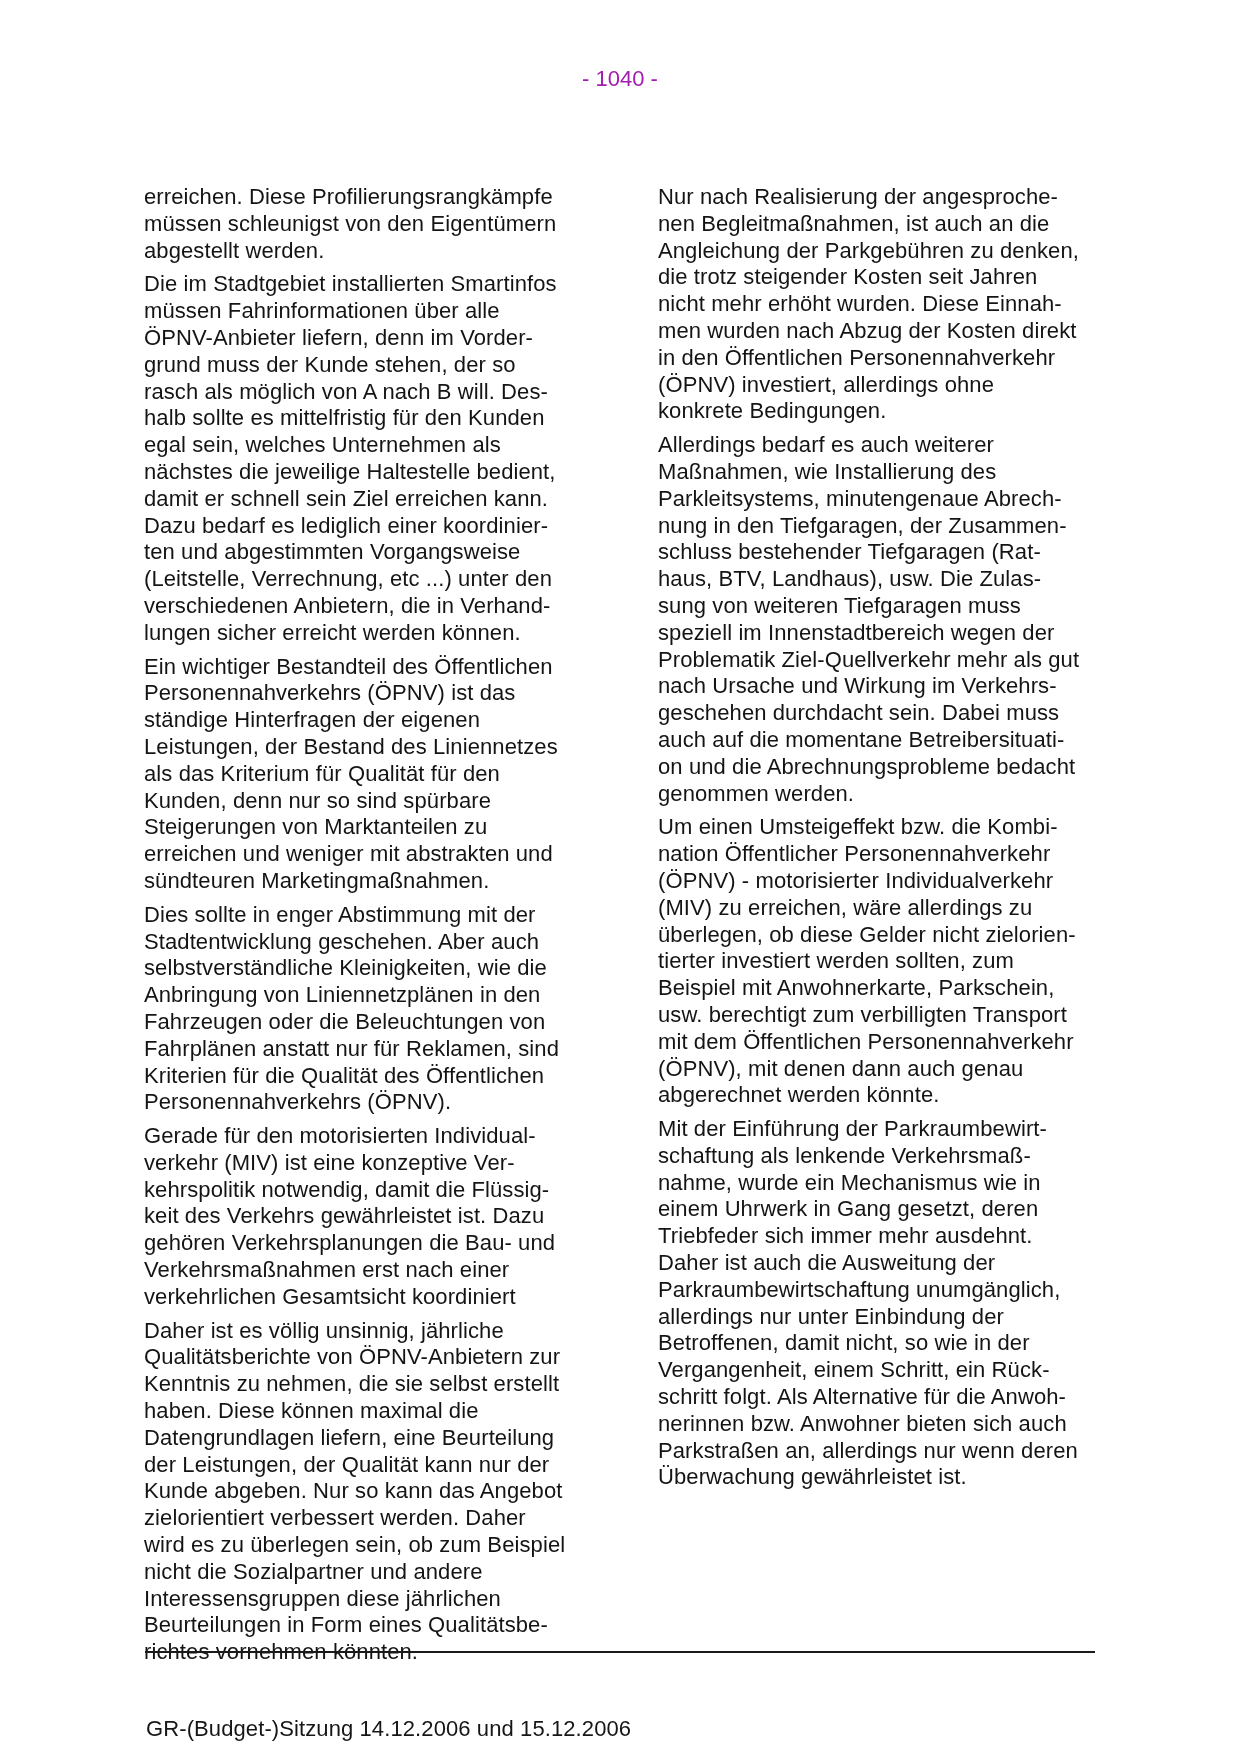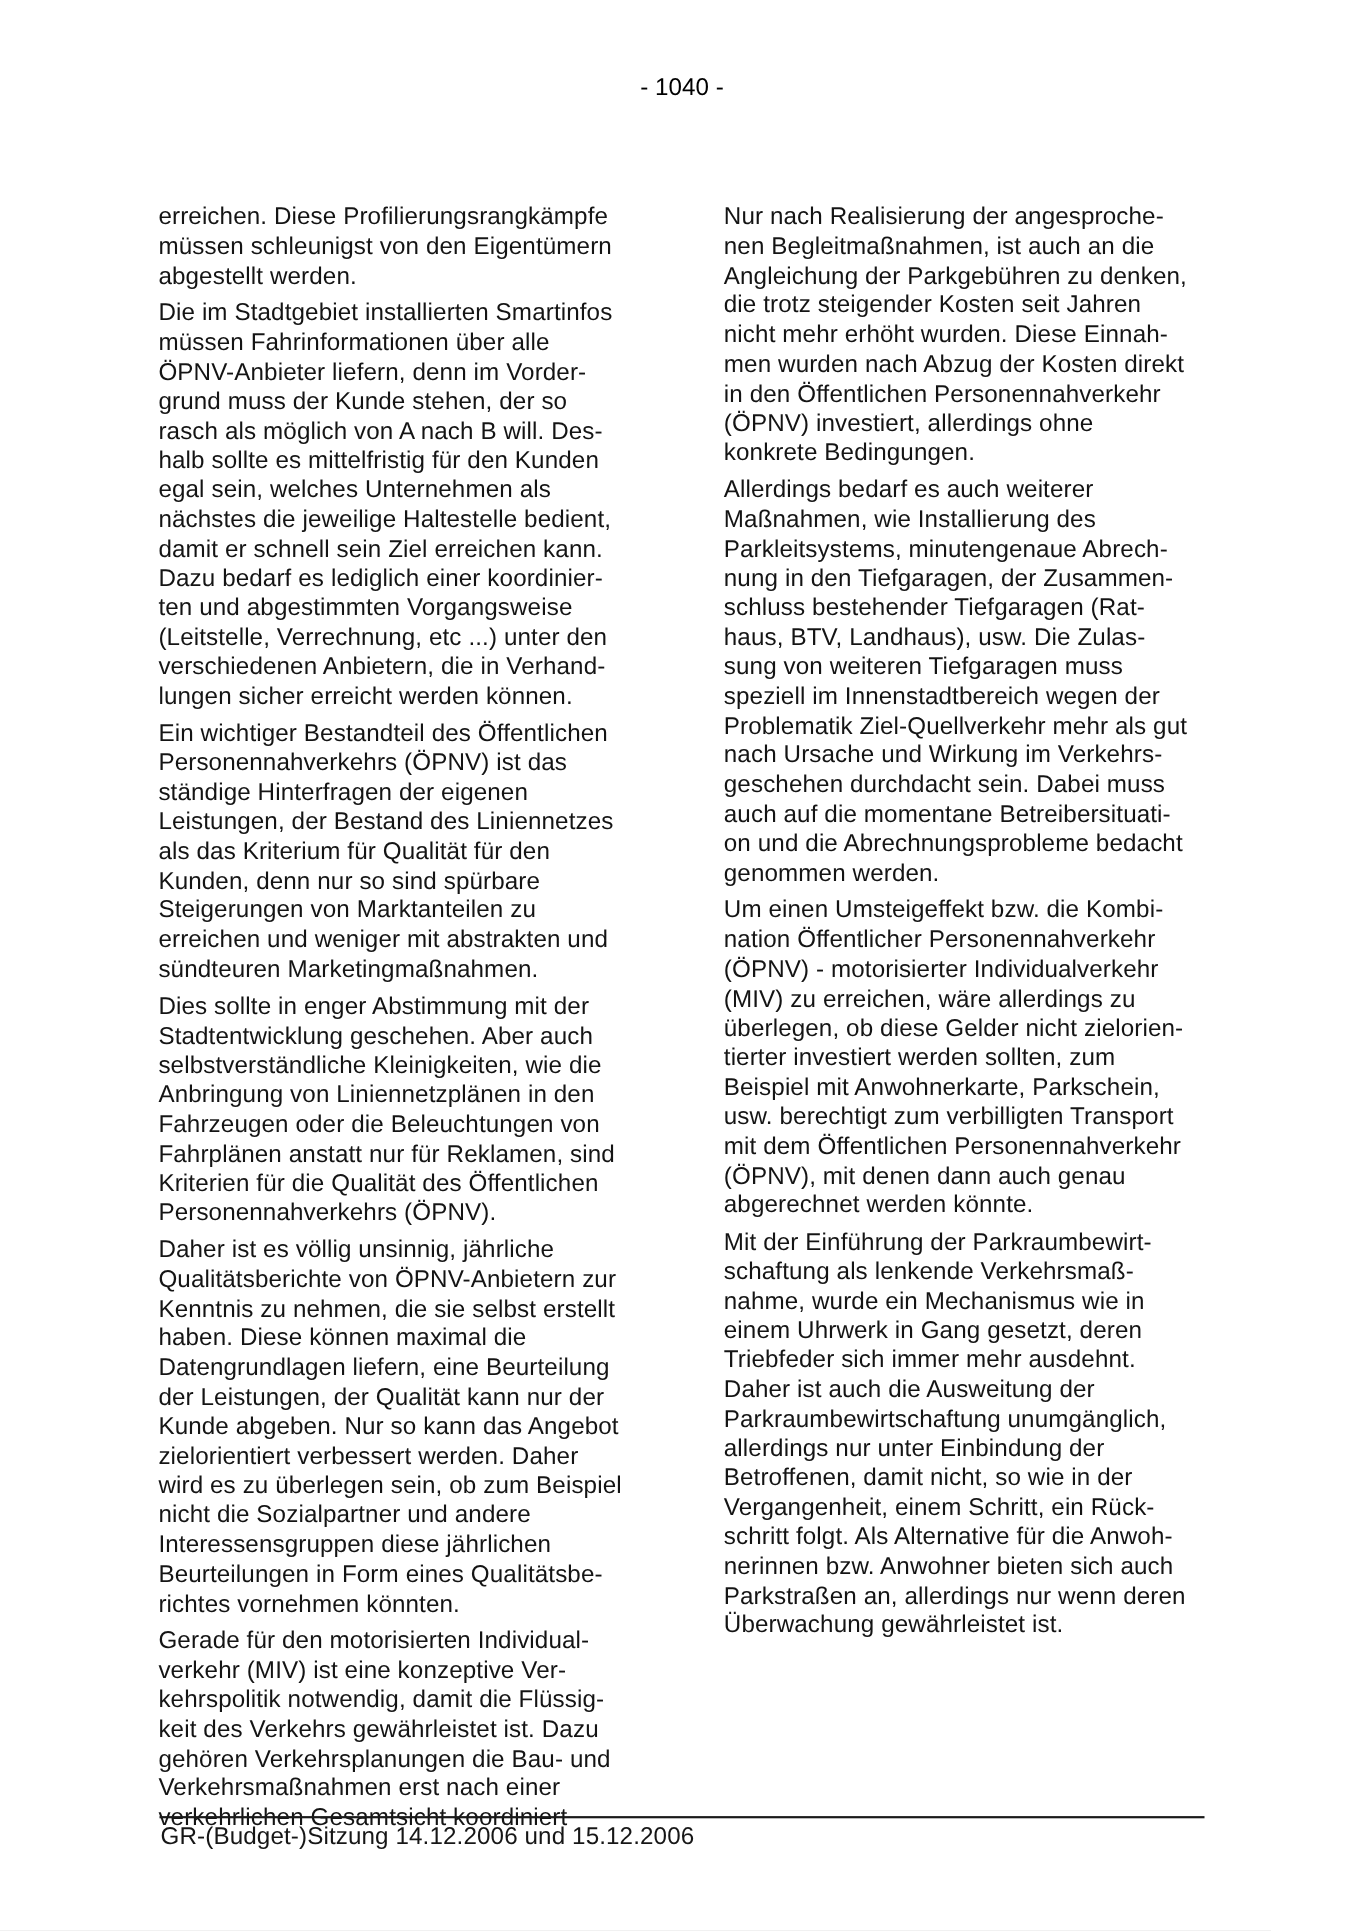--- a/index.html
+++ b/index.html
@@ -18,21 +18,21 @@
     overflow: hidden;
   }
   .page-number {
     position: absolute;
     top: 66px;
     left: 75px;
     width: 1090px;
     text-align: center;
     font-size: 22px;
     line-height: 26.8px;
-    color: #000000;
+    color: #a21caf;
   }
   .col {
     position: absolute;
     top: 147px;
     font-size: 22px;
     line-height: 26.8px;
     margin-top: 37px;
   }
   .col-left  { left: 144px; width: 470px; }
   .col-right { left: 658px; width: 470px; }
@@ -44,21 +44,21 @@
   .footer-rule {
     position: absolute;
     top: 1651px;
     left: 145px;
     width: 950px;
     height: 0;
     border-top: 2px solid #1a1a1a;
   }
   .footer-text {
     position: absolute;
-    top: 1656px;
+    top: 1716px;
     left: 146px;
     font-size: 22px;
     line-height: 26.8px;
     letter-spacing: 0.1px;
     color: #161616;
   }
 </style>
 </head>
 <body>
 
@@ -94,40 +94,40 @@
 erreichen und weniger mit abstrakten und
 sündteuren Marketingmaßnahmen.</p>
     <p>Dies sollte in enger Abstimmung mit der
 Stadtentwicklung geschehen. Aber auch
 selbstverständliche Kleinigkeiten, wie die
 Anbringung von Liniennetzplänen in den
 Fahrzeugen oder die Beleuchtungen von
 Fahrplänen anstatt nur für Reklamen, sind
 Kriterien für die Qualität des Öffentlichen
 Personennahverkehrs (ÖPNV).</p>
+    <p>Gerade für den motorisierten Individual-
+verkehr (MIV) ist eine konzeptive Ver-
+kehrspolitik notwendig, damit die Flüssig-
+keit des Verkehrs gewährleistet ist. Dazu
+gehören Verkehrsplanungen die Bau- und
+Verkehrsmaßnahmen erst nach einer
+verkehrlichen Gesamtsicht koordiniert</p>
     <p>Daher ist es völlig unsinnig, jährliche
 Qualitätsberichte von ÖPNV-Anbietern zur
 Kenntnis zu nehmen, die sie selbst erstellt
 haben. Diese können maximal die
 Datengrundlagen liefern, eine Beurteilung
 der Leistungen, der Qualität kann nur der
 Kunde abgeben. Nur so kann das Angebot
 zielorientiert verbessert werden. Daher
 wird es zu überlegen sein, ob zum Beispiel
 nicht die Sozialpartner und andere
 Interessensgruppen diese jährlichen
 Beurteilungen in Form eines Qualitätsbe-
 richtes vornehmen könnten.</p>
-    <p>Gerade für den motorisierten Individual-
-verkehr (MIV) ist eine konzeptive Ver-
-kehrspolitik notwendig, damit die Flüssig-
-keit des Verkehrs gewährleistet ist. Dazu
-gehören Verkehrsplanungen die Bau- und
-Verkehrsmaßnahmen erst nach einer
-verkehrlichen Gesamtsicht koordiniert</p>
   </div>
 
   <div class="col col-right">
     <p>Nur nach Realisierung der angesproche-
 nen Begleitmaßnahmen, ist auch an die
 Angleichung der Parkgebühren zu denken,
 die trotz steigender Kosten seit Jahren
 nicht mehr erhöht wurden. Diese Einnah-
 men wurden nach Abzug der Kosten direkt
 in den Öffentlichen Personennahverkehr

